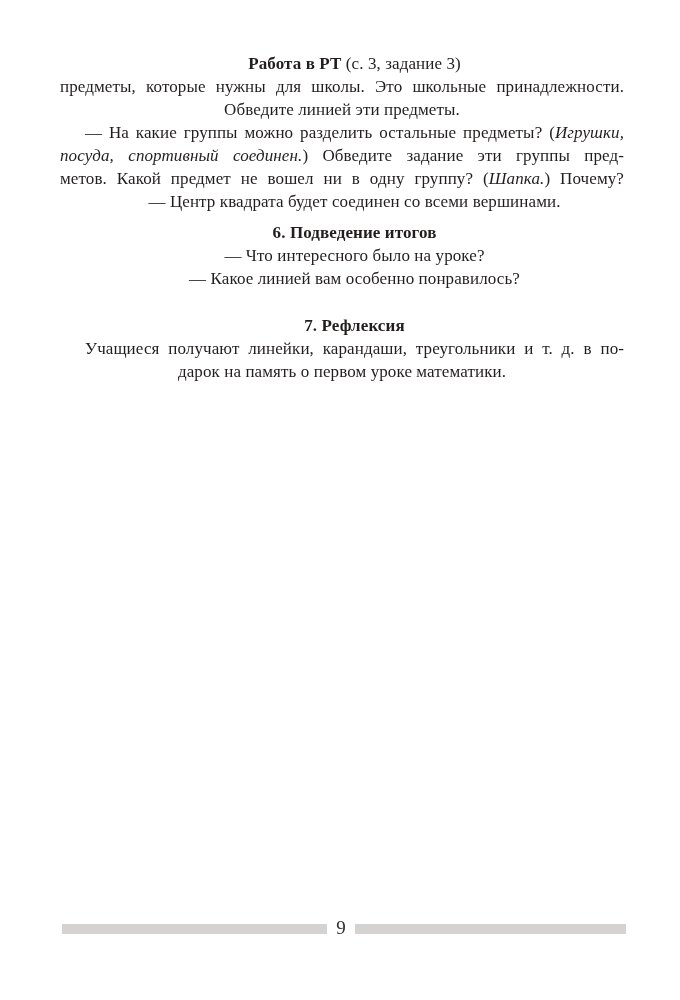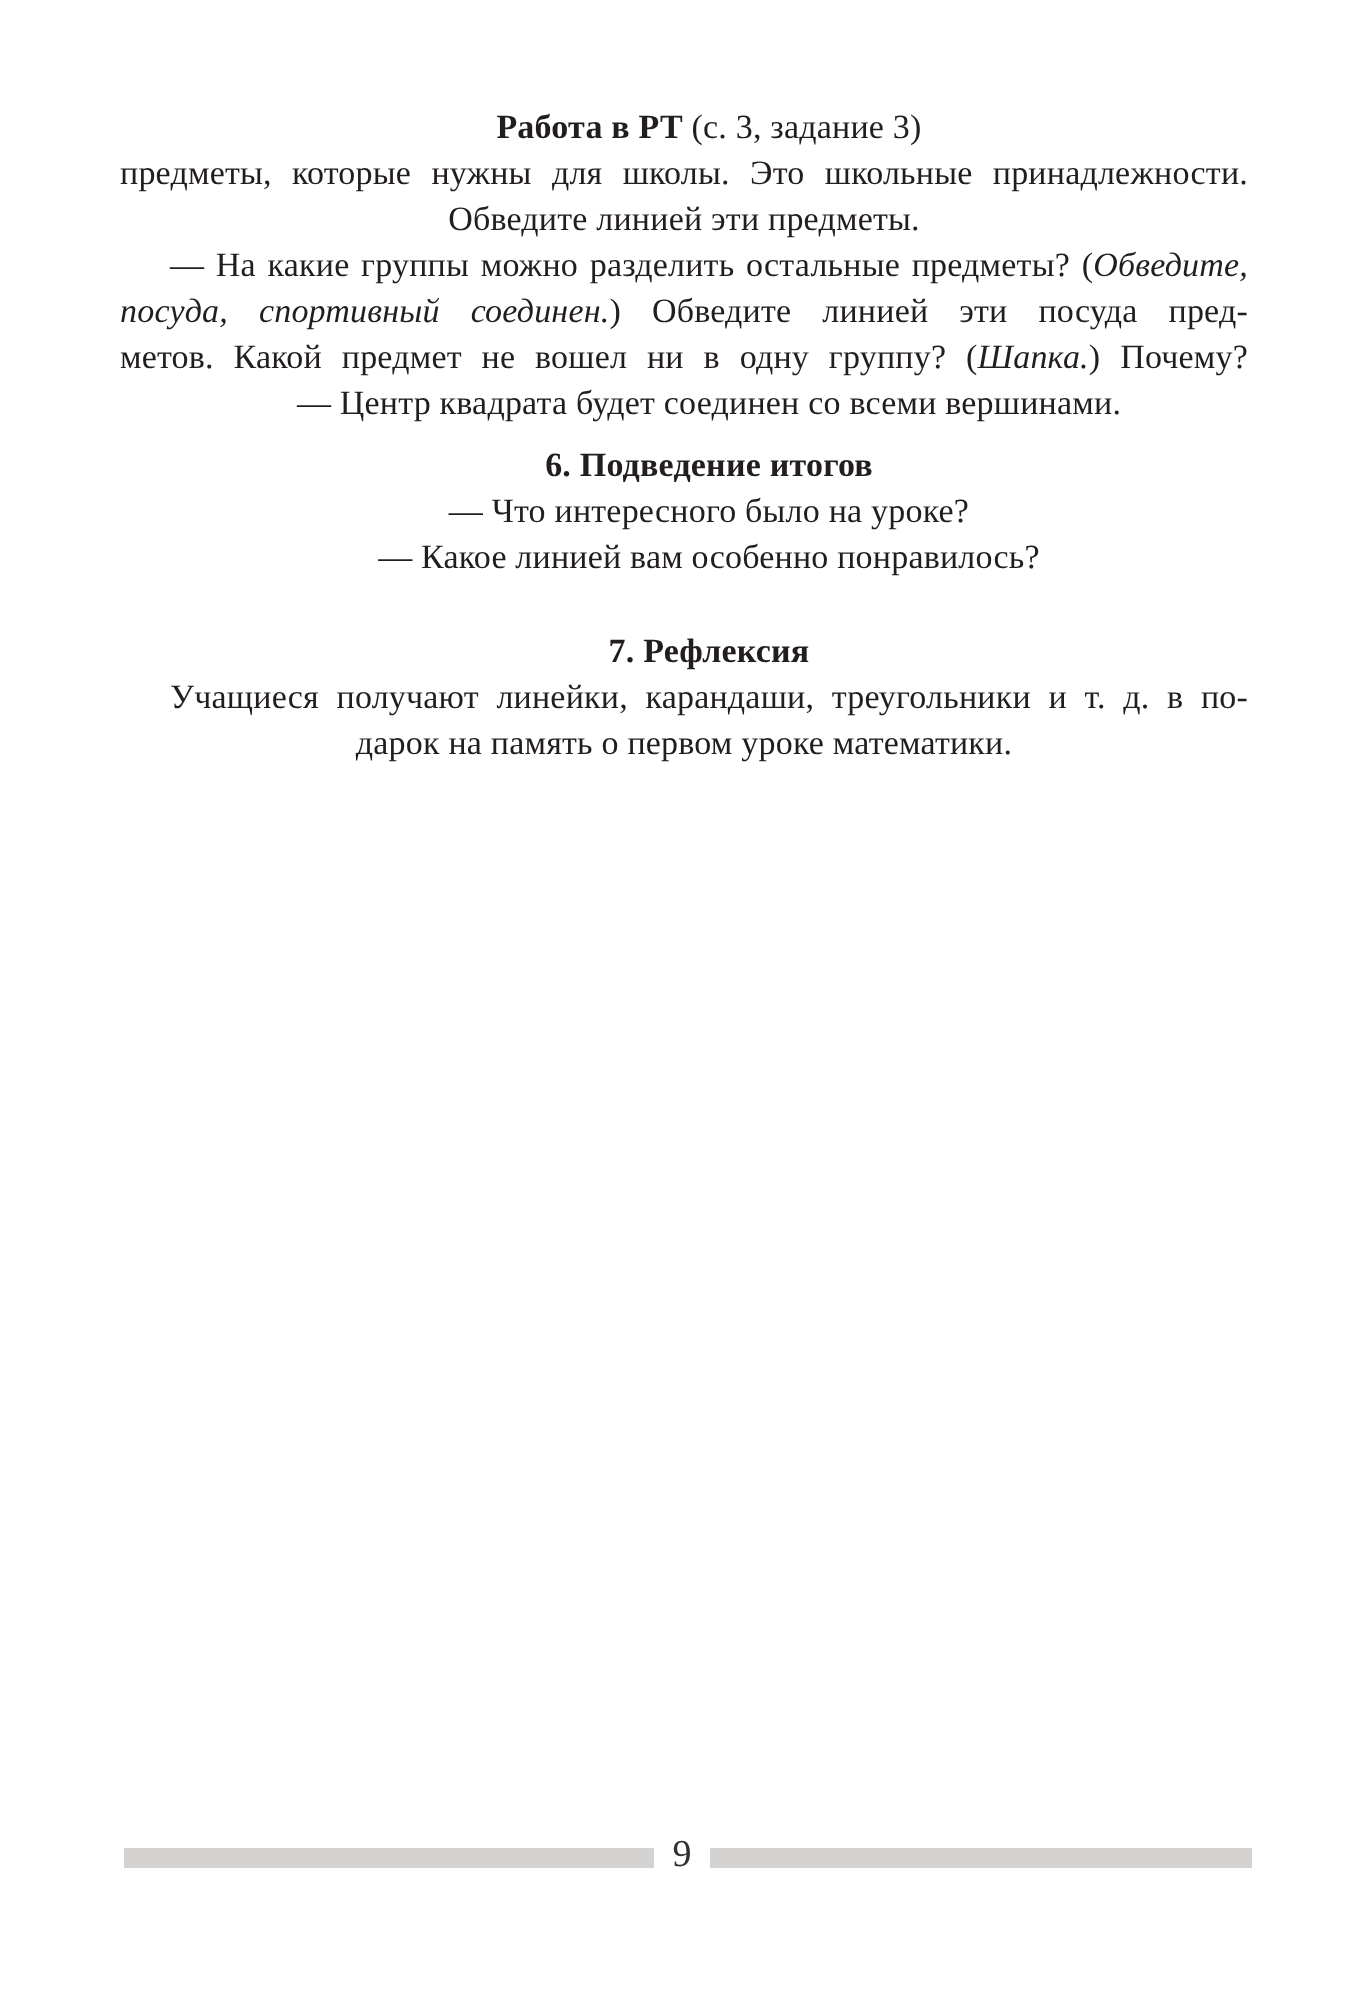--- a/index.html
+++ b/index.html
@@ -73,22 +73,22 @@
 
   <div class="lesson-text" style="color: rgb(34, 30, 29);">
       <div class="para">
         <div class="line ind"><span class="b">Работа в РТ</span><span class=""> (с. 3, задание 3)</span></div>
       </div>
       <div class="para">
         <div class="line just"><span class="">предметы, которые нужны для школы. Это школьные принадлежности.</span></div>
         <div class="line"><span class="">Обведите линией эти предметы.</span></div>
       </div>
       <div class="para">
-        <div class="line just ind"><span class="">— На какие группы можно разделить остальные предметы? (</span><span class="i">Обведите,</span></div>
-        <div class="line just"><span class="i">посуда, спортивный соединен.</span><span class="">) Обведите линией эти посуда пред-</span></div>
+        <div class="line just ind"><span class="">— На какие группы можно разделить остальные предметы? (</span><span class="i">Игрушки,</span></div>
+        <div class="line just"><span class="i">посуда, спортивный соединен.</span><span class="">) Обведите задание эти группы пред-</span></div>
         <div class="line just"><span class="">метов. Какой предмет не вошел ни в одну группу? (</span><span class="i">Шапка.</span><span class="">) Почему?</span></div>
       </div>
       <div class="para">
         <div class="line ind"><span class="">— Центр квадрата будет соединен со всеми вершинами.</span></div>
       </div>
       <div class="para" style="margin-top: 8px;">
         <div class="line ind"><span class="b">6. Подведение итогов</span></div>
       </div>
       <div class="para">
         <div class="line ind"><span class="">— Что интересного было на уроке?</span></div>

